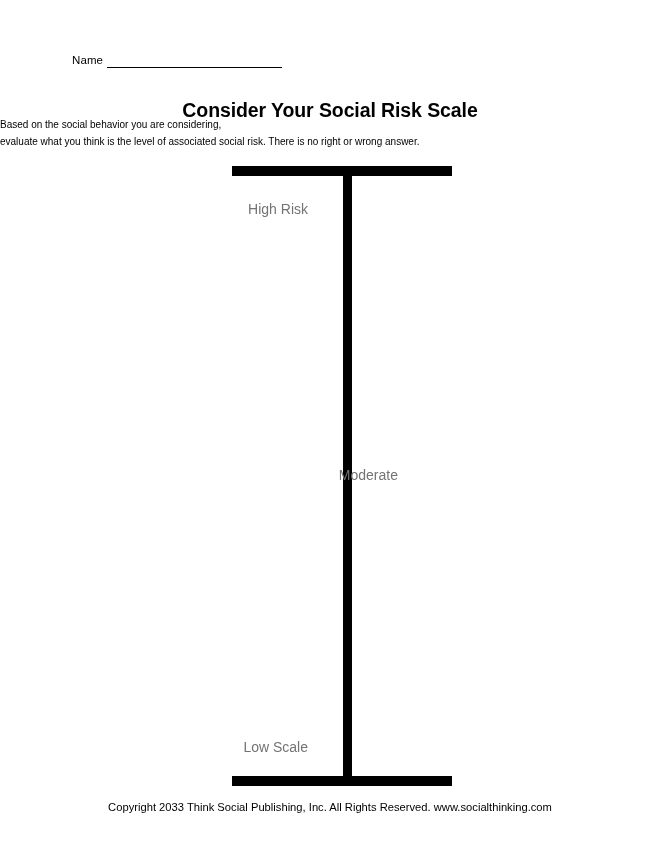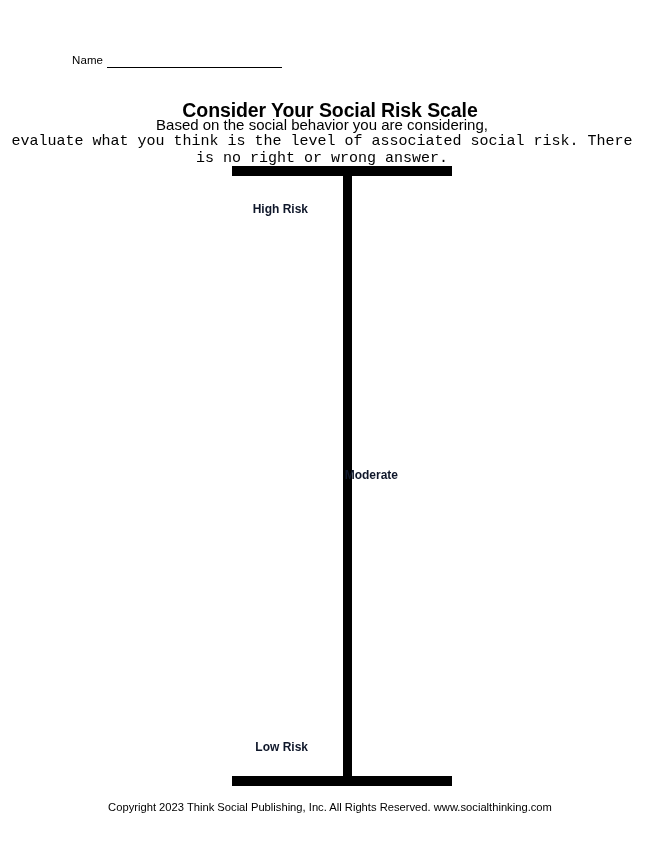--- a/index.html
+++ b/index.html
@@ -59,26 +59,26 @@
     font-weight: bold;
     letter-spacing: -0.1px;
     margin-top: 11px;
   }
 
   .subtitle {
     position: absolute;
     left: 0;
     right: 16px;
     top: 116px;
-    text-align: center;
-    font-size: 15px;
+    text-align: left;
+    font-size: 10px;
     line-height: 17px;
   }
   .subtitle .l1 { display: block; }
-  .subtitle .l2 { display: block; font-family: Liberation Mono, monospace; }
+  .subtitle .l2 { display: block; }
 
   
   .scale {
     position: absolute;
     left: 232px;
     top: 166px;
     width: 220px;
     height: 620px;
   }
   .bar-top {
@@ -103,24 +103,24 @@
     top: 0;
     width: 9px;
     height: 620px;
     background: #000000;
   }
 
   
   .lbl {
     position: absolute;
     text-align: right;
-    font-weight: bold;
-    font-size: 12px;
+    font-weight: normal;
+    font-size: 14px;
     line-height: 26px;
-    color: #0f172a;
+    color: #737373;
   }
   .lbl-high {
     right: 352px;
     top: 196px;
     width: 180px;
   }
   .lbl-moderate {
     right: 344px;
     top: 462px;
     width: 180px;
@@ -169,17 +169,17 @@
     <div class="stem"></div>
     <div class="bar-bottom"></div>
   </div>
 
   <div class="lbl lbl-high">High Risk</div>
 
   <div class="lbl lbl-moderate">
     <span class="w1">Moderate</span>
   </div>
 
-  <div class="lbl lbl-low">Low Risk</div>
+  <div class="lbl lbl-low">Low Scale</div>
 
-  <div class="footer">Copyright 2023 Think Social Publishing, Inc. All Rights Reserved. www.socialthinking.com</div>
+  <div class="footer">Copyright 2033 Think Social Publishing, Inc. All Rights Reserved. www.socialthinking.com</div>
 
 </div>
 
 </body></html>

